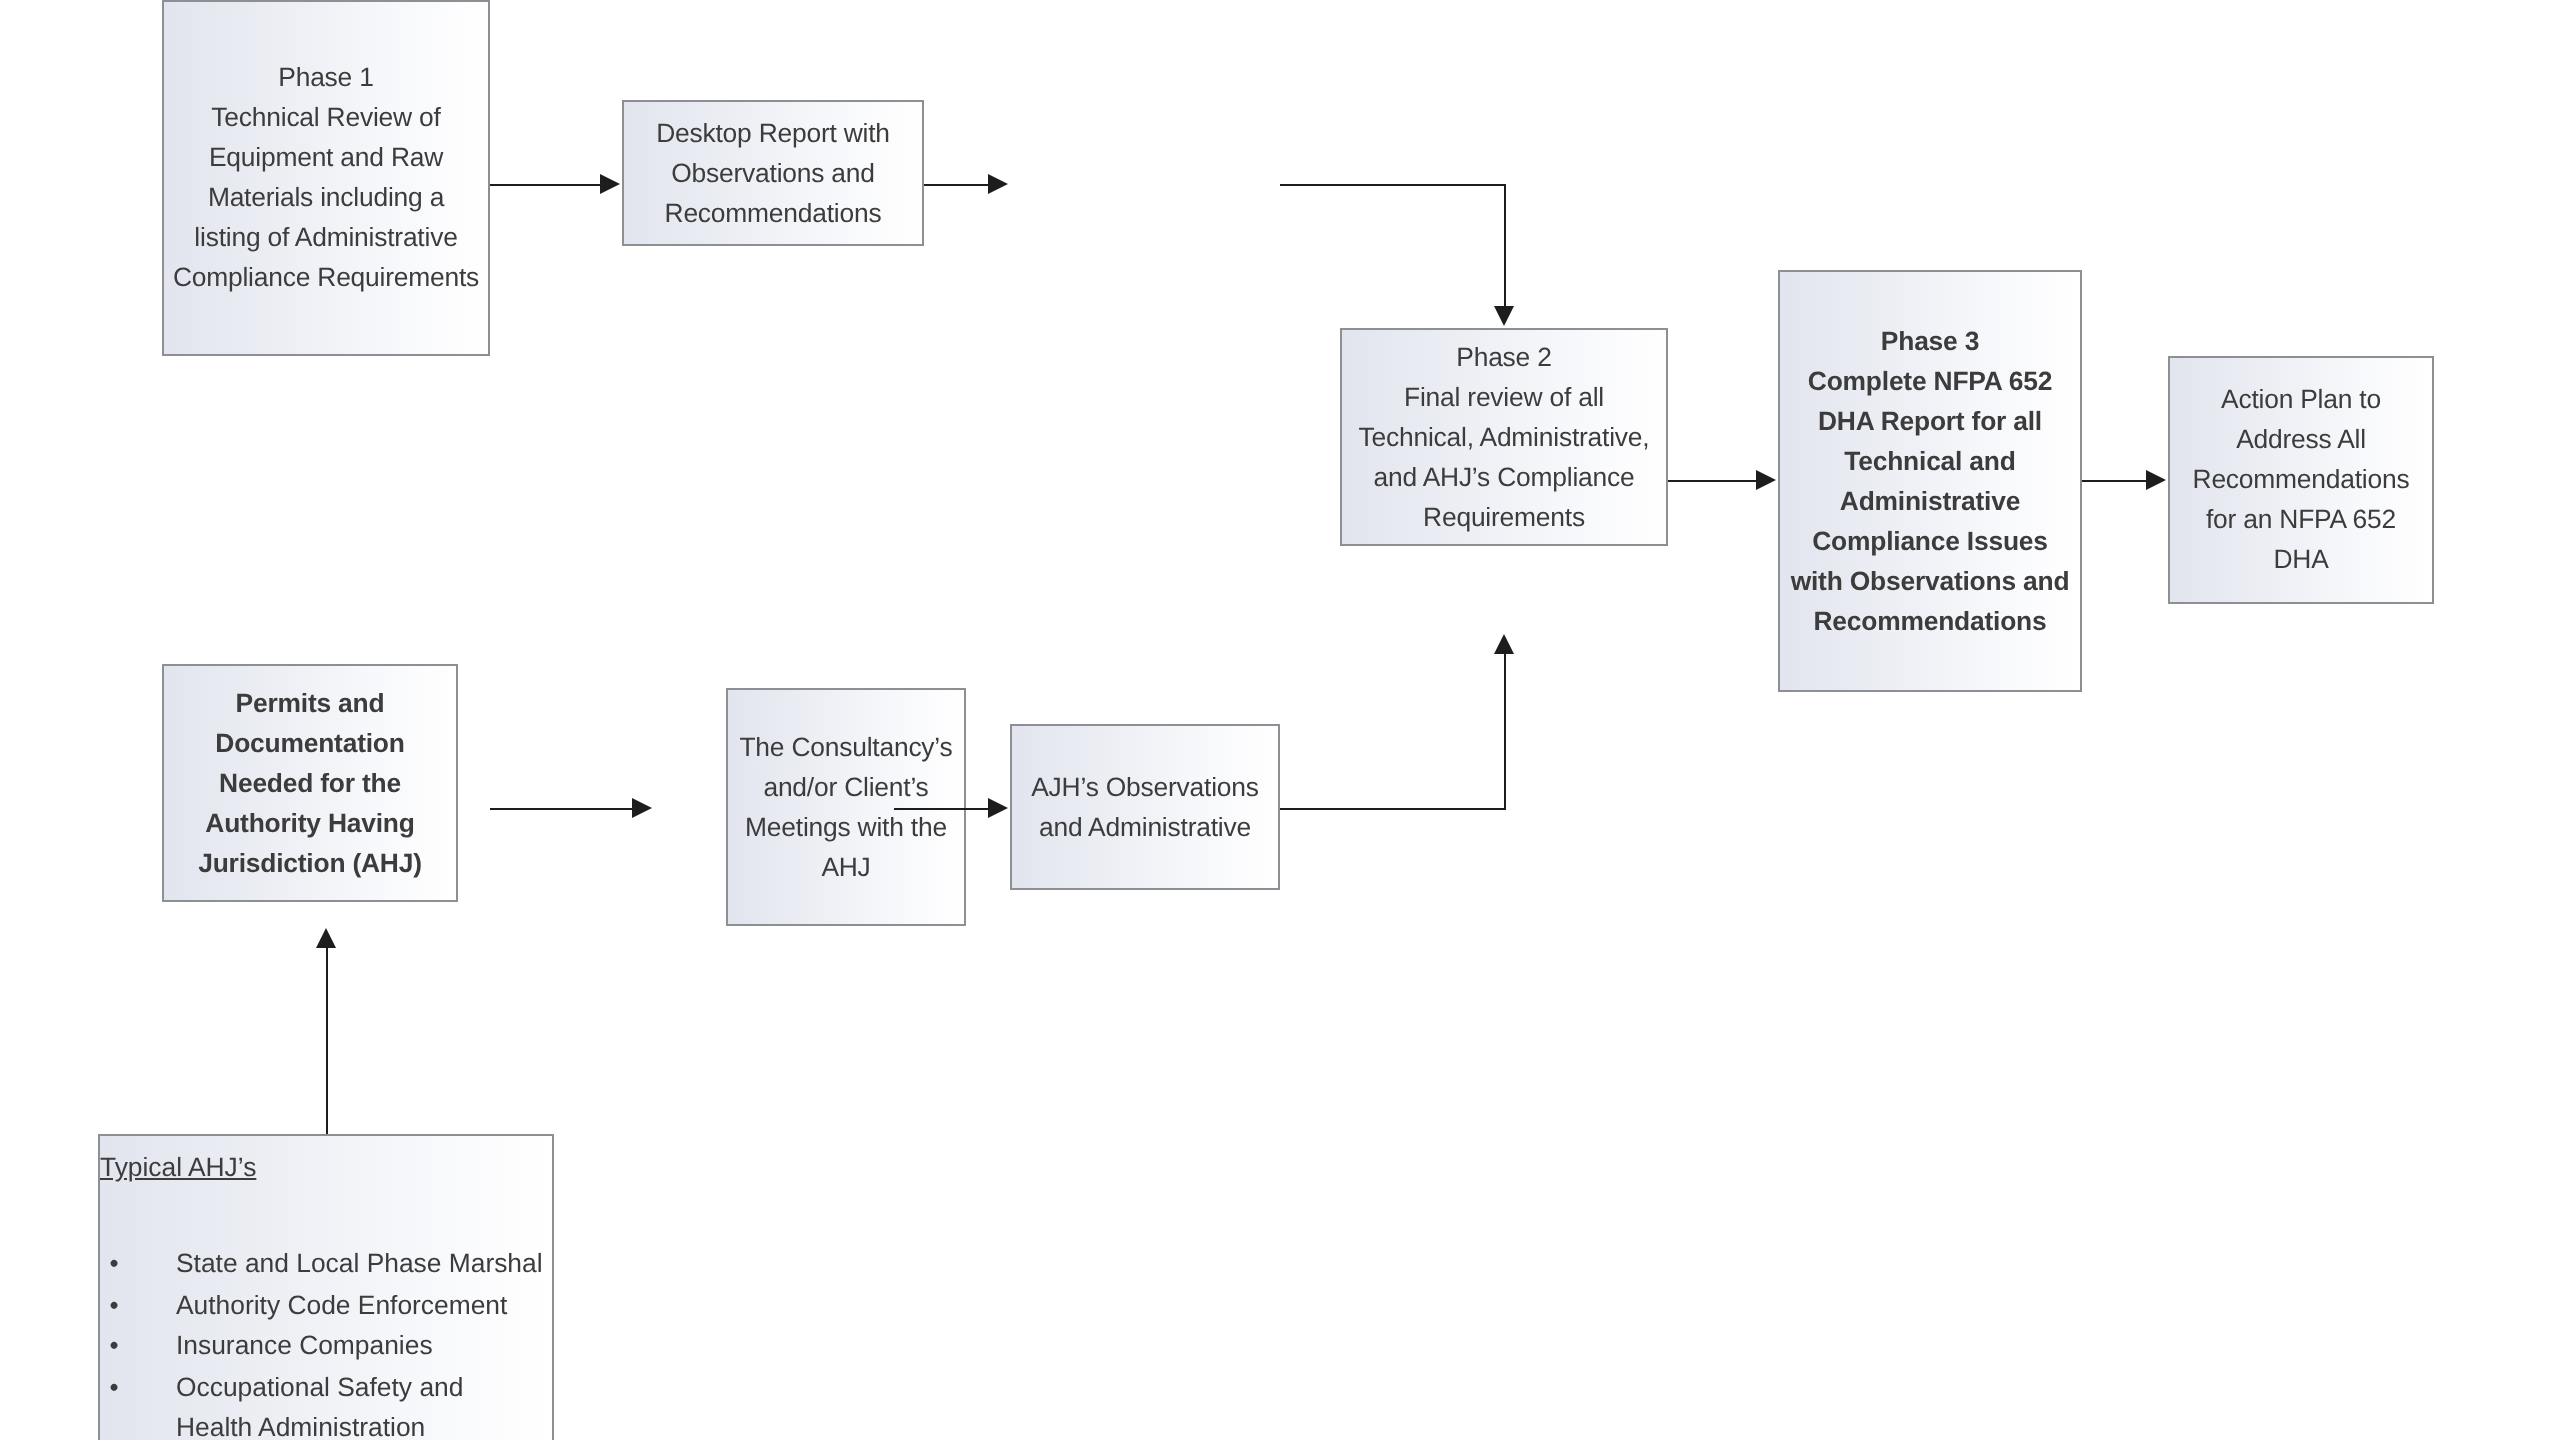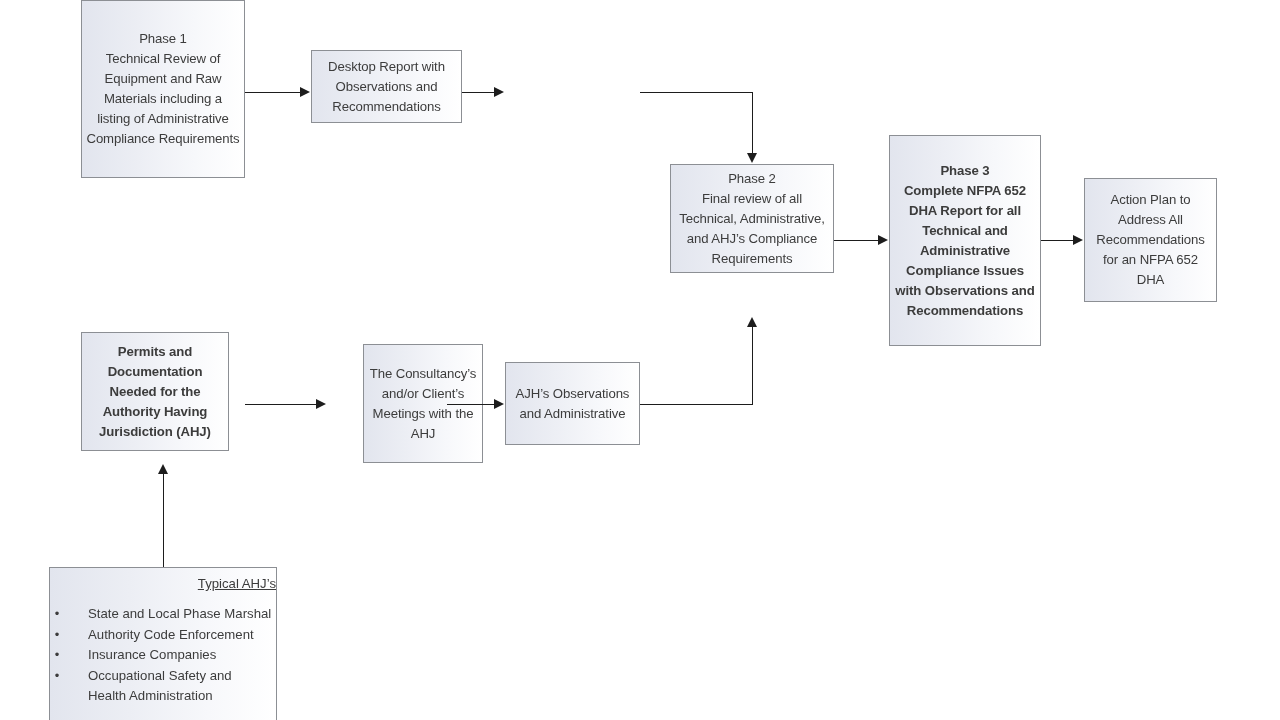--- a/index.html
+++ b/index.html
@@ -41,24 +41,24 @@
     position: absolute;
     box-sizing: border-box;
     border: 1px solid #8c8f94;
     background: linear-gradient(to right, #e2e5ee 0%, #eceef4 35%, #f7f8fb 70%, #ffffff 100%);
     font-size: 13.2px;
     line-height: 20px;
     color: #3c3c3c;
     padding: 0;
   }
   .list-title {
-    text-align: right;
+    text-align: left;
     text-decoration: underline;
     margin-top: 6px;
-    margin-bottom: 10px;
+    margin-bottom: 28px;
     font-size: 13.2px;
     color: #3c3c3c;
   }
   .bullet-list {
     margin: 0;
     padding: 0;
     list-style: none;
   }
   .bullet-list li {
     position: relative;

